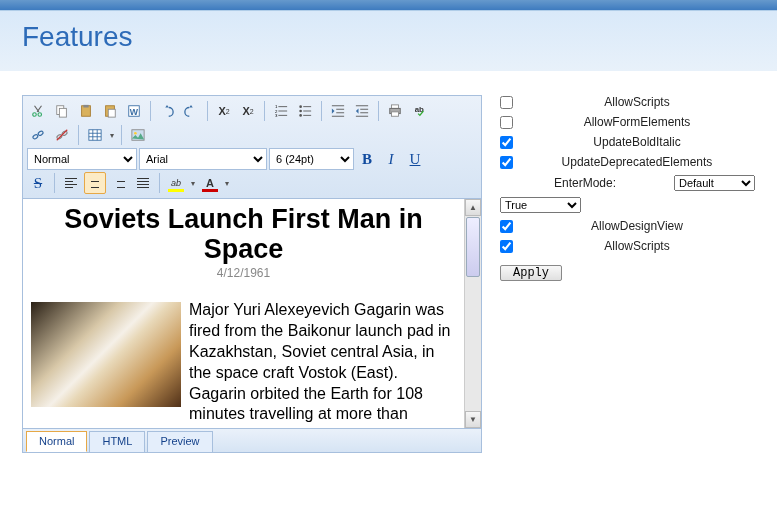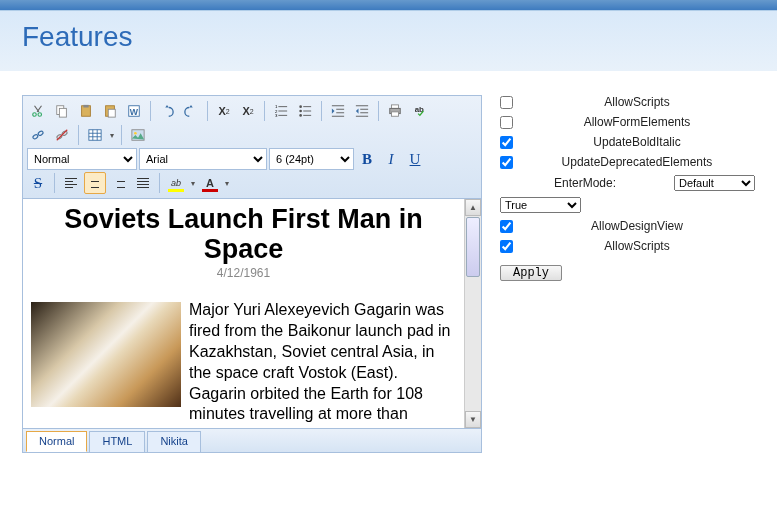--- a/index.html
+++ b/index.html
@@ -284,21 +284,21 @@
           <div class="scroll-arrow">▲</div>
           <div class="scroll-thumb"></div>
           <div class="scroll-fill"></div>
           <div class="scroll-arrow">▼</div>
         </div>
       </div>
 
       <div class="tab-bar">
         <div class="tab active">Normal</div>
         <div class="tab">HTML</div>
-        <div class="tab">Nikita</div>
+        <div class="tab">Preview</div>
       </div>
     </div>
 
     <div class="options-col">
       <div class="opt-row">
           <input type="checkbox" style="">
           <label>AllowScripts</label>
         </div>
       <div class="opt-row">
           <input type="checkbox" style="">

